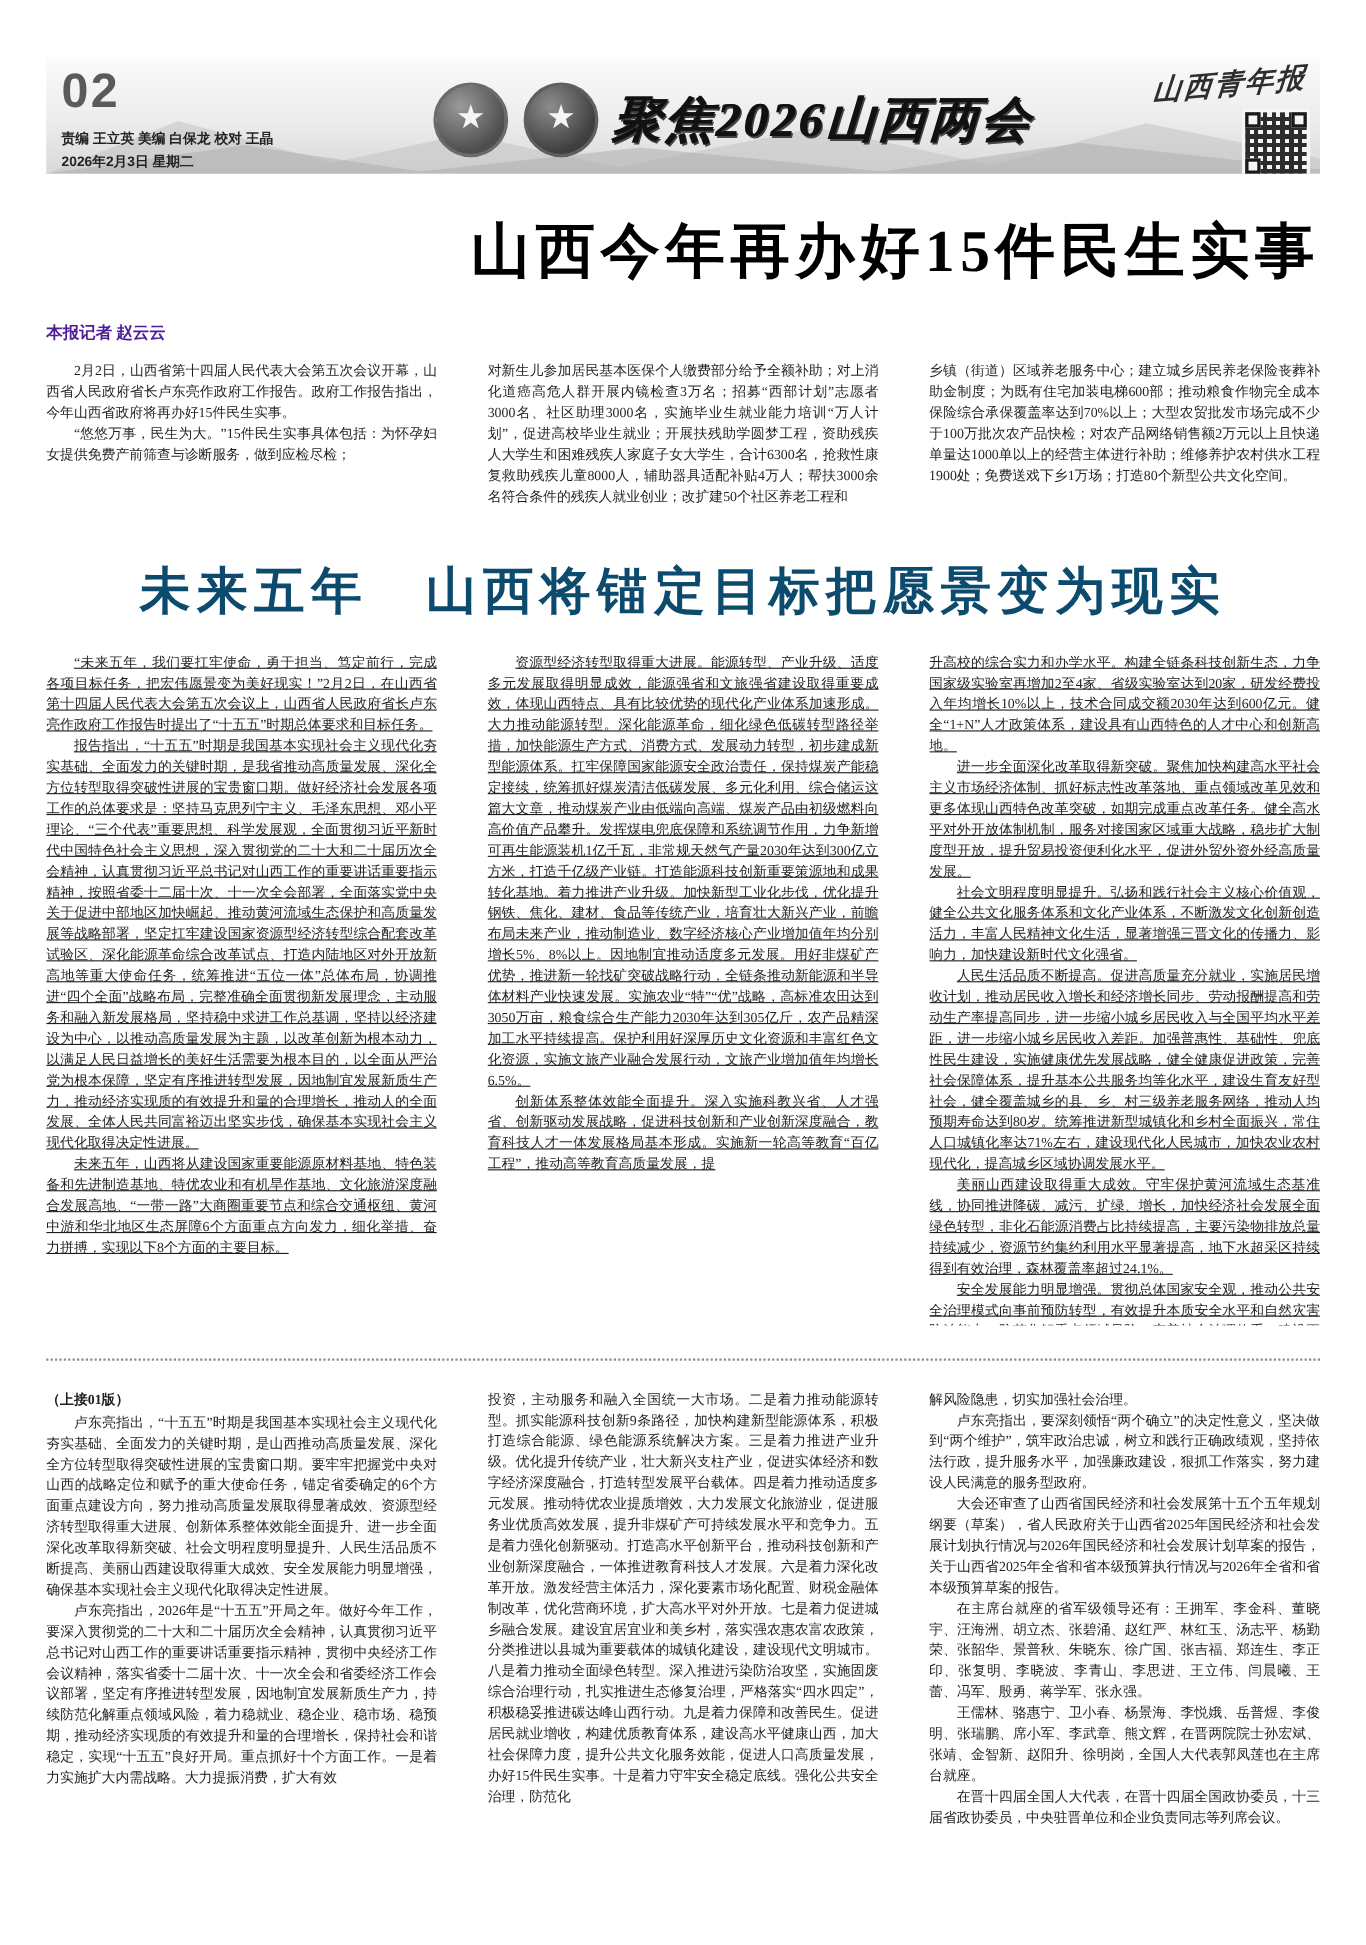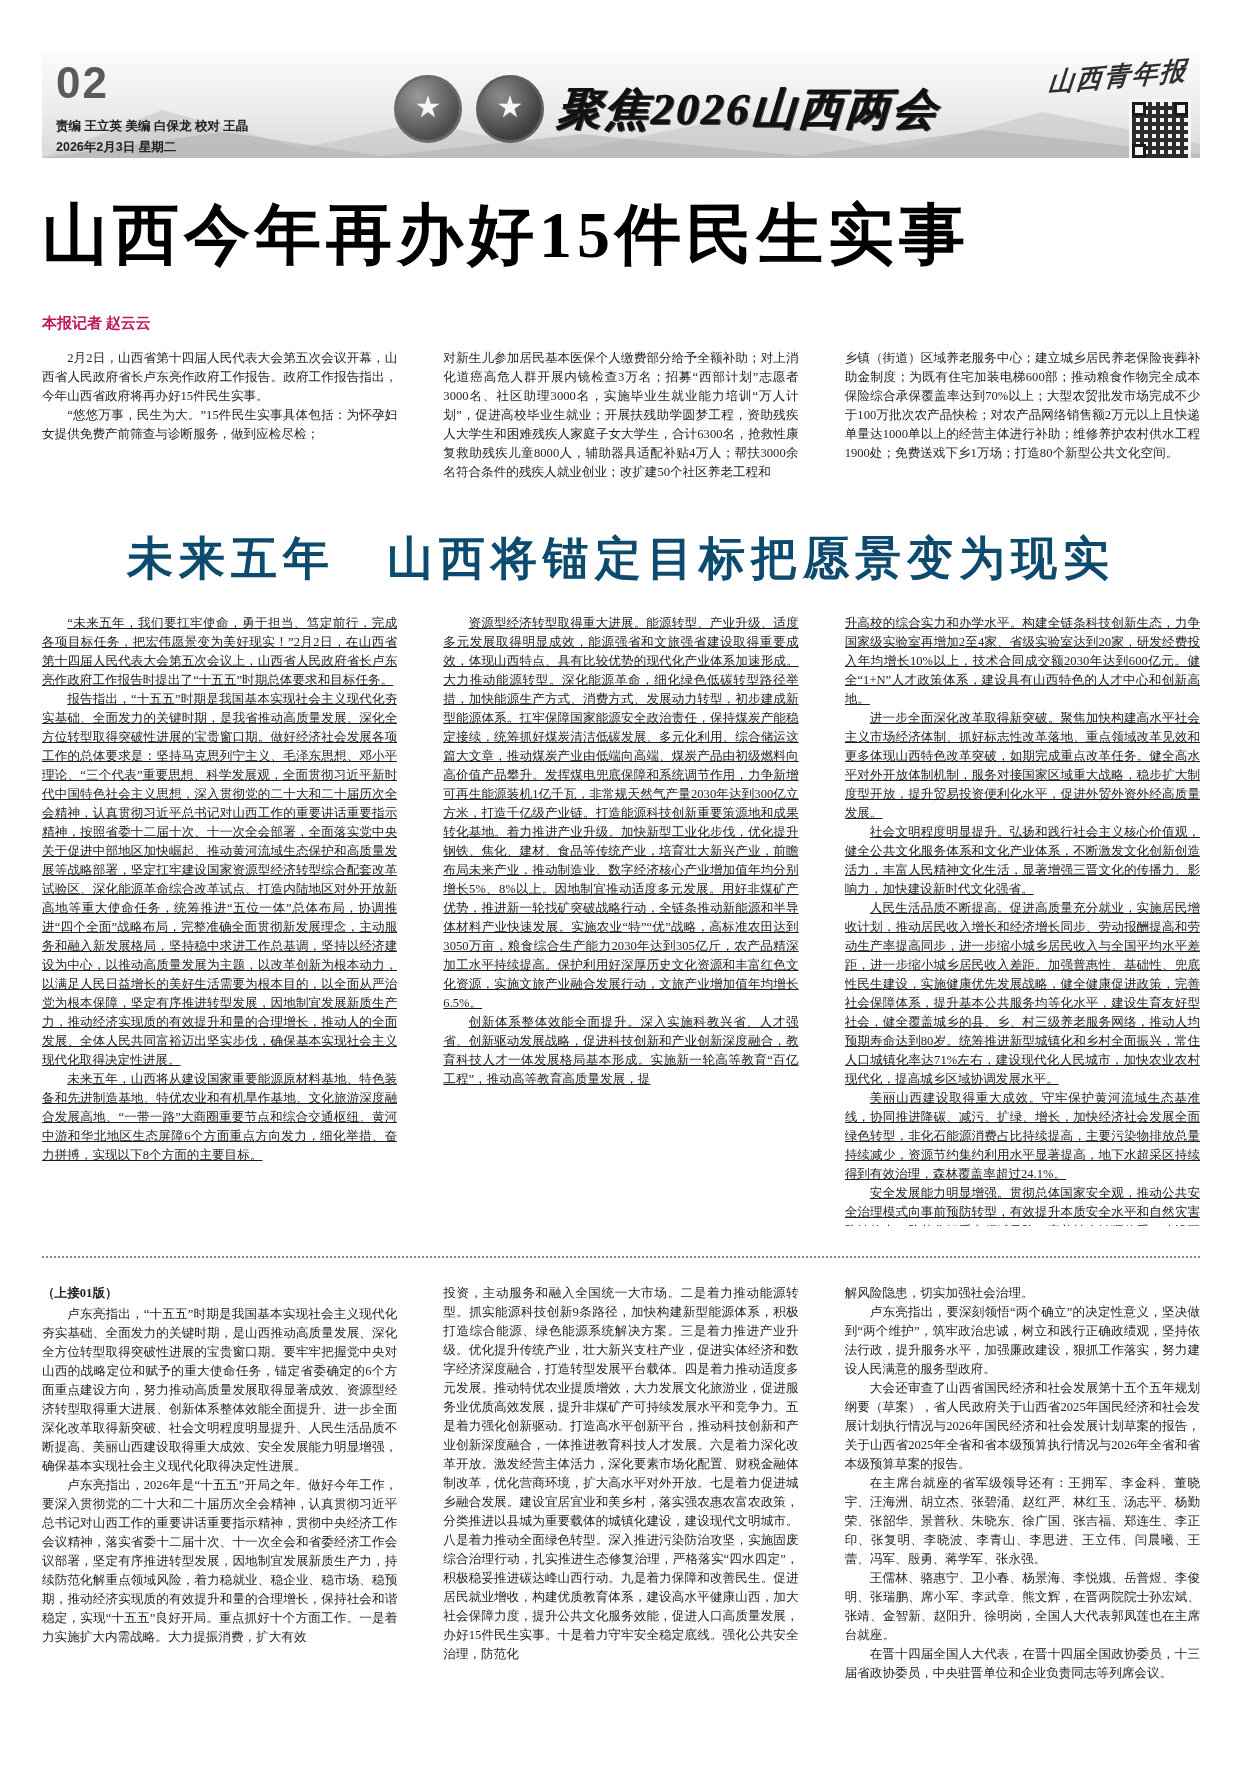--- a/index.html
+++ b/index.html
@@ -44,28 +44,28 @@
     background:
       repeating-linear-gradient(0deg,#2c2c2c 0 4px,transparent 4px 8px),
       repeating-linear-gradient(90deg,#2c2c2c 0 4px,#f2f2f2 4px 8px);
     outline:3px solid #f5f5f5;
   }
   .qr .finder{position:absolute;width:14px;height:14px;border:3px solid #1a1a1a;background:#f5f5f5;box-sizing:border-box;}
   .qr .f1{top:0;left:0;} .qr .f2{top:0;right:0;} .qr .f3{bottom:0;left:0;}
 
   
   .headline-1{
-    margin-top:42px;text-align:left;font-size:66px;font-weight:900;
+    margin-top:42px;text-align:right;font-size:54px;font-weight:900;
     color:#000;letter-spacing:5px;line-height:1.05;white-space:nowrap;
   }
   .headline-2{
     margin-top:34px;text-align:center;font-size:46px;font-weight:900;
     color:#0c4a6e;letter-spacing:6px;line-height:1.05;white-space:nowrap;
   }
-  .byline{font-size:15px;font-weight:bold;color:#be185d;margin-top:26px;}
+  .byline{font-size:15px;font-weight:bold;color:#4c1d95;margin-top:26px;}
 
   
   .cols{display:flex;gap:46px;margin-top:16px;}
   .col{flex:1 1 0;text-align:justify;overflow:hidden;
        font-size:12.6px;line-height:19px;color:#1f1f1f;}
   .a1-cols{height:152px;}
   .a2-cols{height:612px;text-decoration:underline;}
   .para{margin:0;text-indent:2em;}
   .para.cont{text-indent:0;}
 

